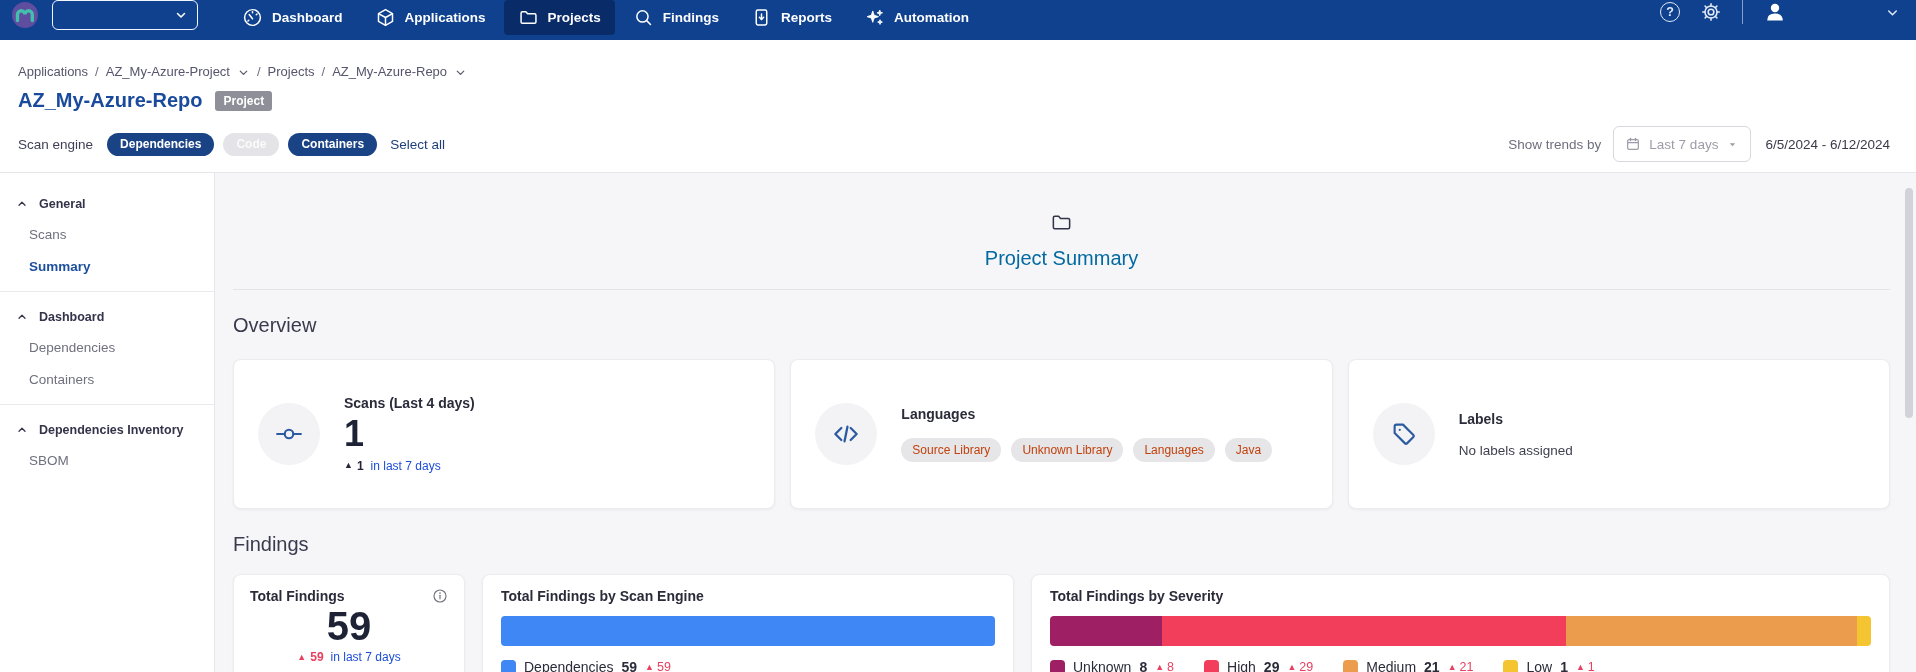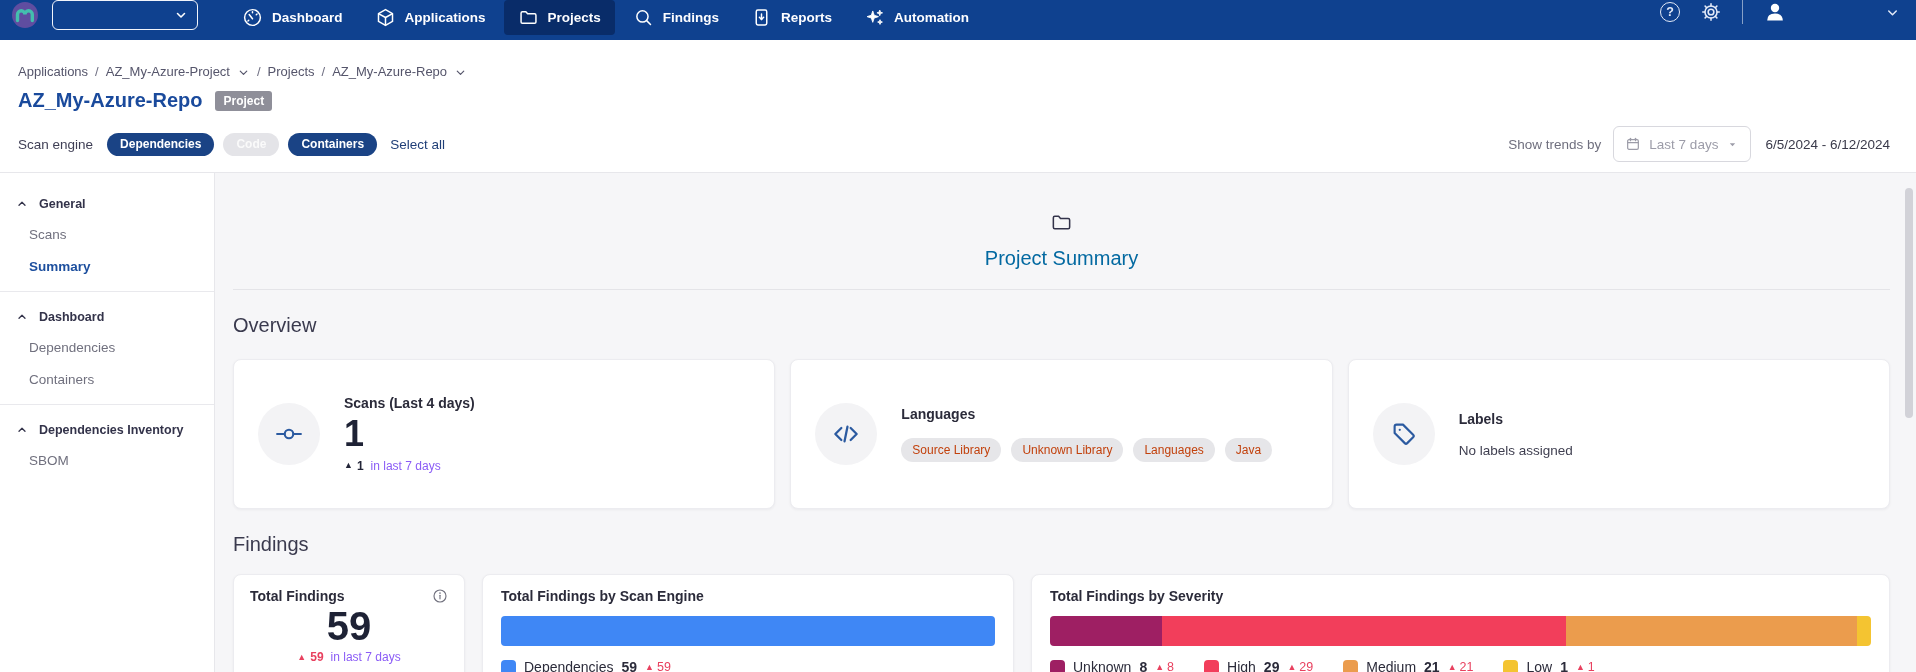--- a/index.html
+++ b/index.html
@@ -70,21 +70,21 @@
   .icon-circle { width:62px; height:62px; border-radius:50%; background:#F3F3F5; flex-shrink:0;
     display:flex; align-items:center; justify-content:center; color:#2B5AA0; }
   .ov-title { font-size:14px; font-weight:700; color:#2B2B3A; }
   .big-num { font-size:36px; font-weight:700; color:#1E2235; line-height:1.15; margin-top:2px; }
   .trend-line { display:flex; align-items:center; gap:4px; font-size:12px; margin-top:4px; }
   .tri { font-size:9px; line-height:1; }
   .tri.dark { color:#232538; }
   .tri.red { color:#E8415F; }
   .trend-num-dark { font-weight:700; color:#232538; }
   .trend-num-red { font-weight:700; color:#E8415F; }
-  .trend-suffix { color:#8b5cf6; margin-left:3px; }
+  .trend-suffix { color:#1d4ed8; margin-left:3px; }
   .tag-row { display:flex; gap:10px; margin-top:16px; }
   .lang-tag { background:#E6E6E9; color:#c2410c; font-size:12px; padding:5px 11px; border-radius:13px; white-space:nowrap; }
   .empty-text { font-size:13.5px; color:#3F3F50; margin-top:16px; }
 
   .findings-row { display:flex; gap:17px; margin-top:18px; }
   .total-card { width:232px; height:122px; padding:13px 16px; }
   .card-head { display:flex; align-items:center; justify-content:space-between; }
   .f-title { font-size:14px; font-weight:700; color:#2B2B3A; }
   .info-icon { color:#71717E; cursor:pointer; }
   .total-value { font-size:40px; font-weight:700; color:#1E2235; text-align:center; line-height:1.1; }

